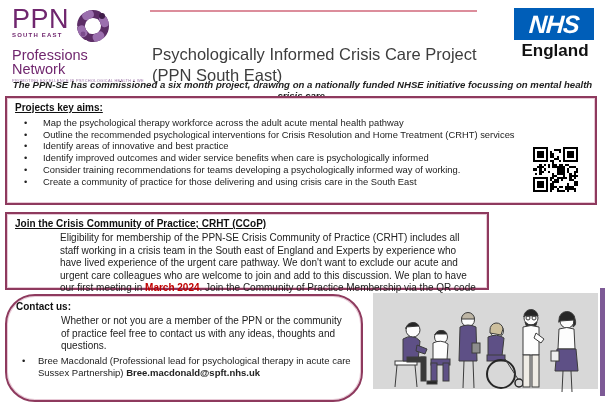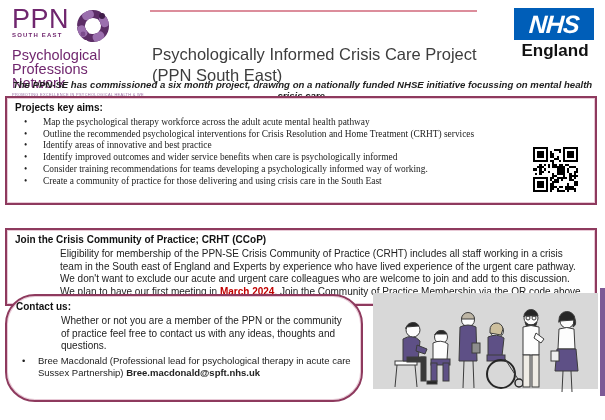--- a/index.html
+++ b/index.html
@@ -18,25 +18,25 @@
   .red-line{position:absolute;left:150px;top:10px;width:327px;height:2px;background:#dc8d9b;}
   .title-block{position:absolute;left:152px;top:20px;width:340px;font-size:16.5px;line-height:21px;color:#3d3d3d;margin-top:24px;}
   .nhs-logo{position:absolute;left:514px;top:8px;width:82px;text-align:center;}
   .nhs-box{width:80px;height:32px;background:#005eb8;display:flex;align-items:center;justify-content:center;}
   .nhs-acronym{color:#fff;font-weight:bold;font-style:italic;font-size:25px;letter-spacing:-1px;transform:skewX(-4deg);}
   .nhs-org{font-size:17px;font-weight:bold;color:#111;margin-top:1px;}
   .intro{position:absolute;left:0;top:79px;width:605px;text-align:center;font-size:9.6px;font-style:italic;font-weight:600;color:#222;}
   
   .box{position:absolute;border:2px solid #8e3a5e;background:#fff;box-sizing:border-box;box-shadow:0 0 0 1px #e8c9d6 inset;}
   .box-aims{left:5px;top:96px;width:592px;height:109px;padding:4px 8px;}
-  .box-ccop{left:5px;top:228px;width:592px;height:78px;padding:4px 8px;}
+  .box-ccop{left:5px;top:212px;width:484px;height:78px;padding:4px 8px;}
   .box-contact{left:5px;top:294px;width:358px;height:108px;padding:5px 9px;border-radius:30px;}
-  .box-h{font-size:10px;font-weight:bold;color:#111;}
+  .box-h{font-size:10px;font-weight:bold;text-decoration:underline;color:#111;}
   .box-h-plain{font-size:10px;font-weight:bold;color:#111;}
-  ul.bullets{list-style:none;margin:4px 0 0 0;padding:0;font-family:Liberation Serif, serif;}
+  ul.bullets{list-style:none;margin:4px 0 0 0;padding:0;}
   ul.bullets li{position:relative;padding-left:28px;font-size:9.4px;line-height:11.7px;color:#222;}
   ul.bullets li::before{content:"\2022";position:absolute;left:9px;top:0;font-size:9.4px;color:#222;}
   .body-text{font-size:10px;line-height:12.5px;color:#222;margin-top:3px;margin-left:45px;}
   .highlight{color:#c00000;font-weight:bold;}
   ul.contacts{list-style:none;margin:2px 0 0 0;padding:0;}
   ul.contacts li{position:relative;padding-left:22px;font-size:9.5px;line-height:12.5px;color:#222;}
   ul.contacts li::before{content:"\2022";position:absolute;left:6px;top:0;}
   .email{font-weight:bold;}
   
   .qr{position:absolute;right:16px;top:47px;width:47px;height:49px;background:#fff;display:flex;align-items:center;justify-content:center;}
@@ -58,21 +58,20 @@
       </div>
       <span class="ppn-swirl">
         <svg width="36" height="36" viewBox="0 0 36 36">
           <circle cx="18" cy="18" r="12" fill="none" stroke="#5c2d66" stroke-width="8" stroke-dasharray="9 4" stroke-linecap="round"></circle>
           <circle cx="18" cy="18" r="12" fill="none" stroke="#9b6fae" stroke-width="8" stroke-dasharray="4 15" stroke-dashoffset="-11" stroke-linecap="round"></circle>
           <circle cx="27" cy="8" r="3" fill="#3f1d49"></circle>
           <circle cx="8" cy="26" r="2.4" fill="#7b4b8c"></circle>
         </svg>
       </span>
     </div>
-    <div class="ppn-line">Psychological</div>
     <div class="ppn-line">Professions Network</div>
     <div class="ppn-tagline">PROMOTING EXCELLENCE IN PSYCHOLOGICAL HEALTH &amp; WELLBEING</div>
   </div>
 
   <div class="red-line"></div>
   <div class="title-block">
     <div>Psychologically Informed Crisis Care Project</div>
     <div>(PPN South East)</div>
   </div>
 

